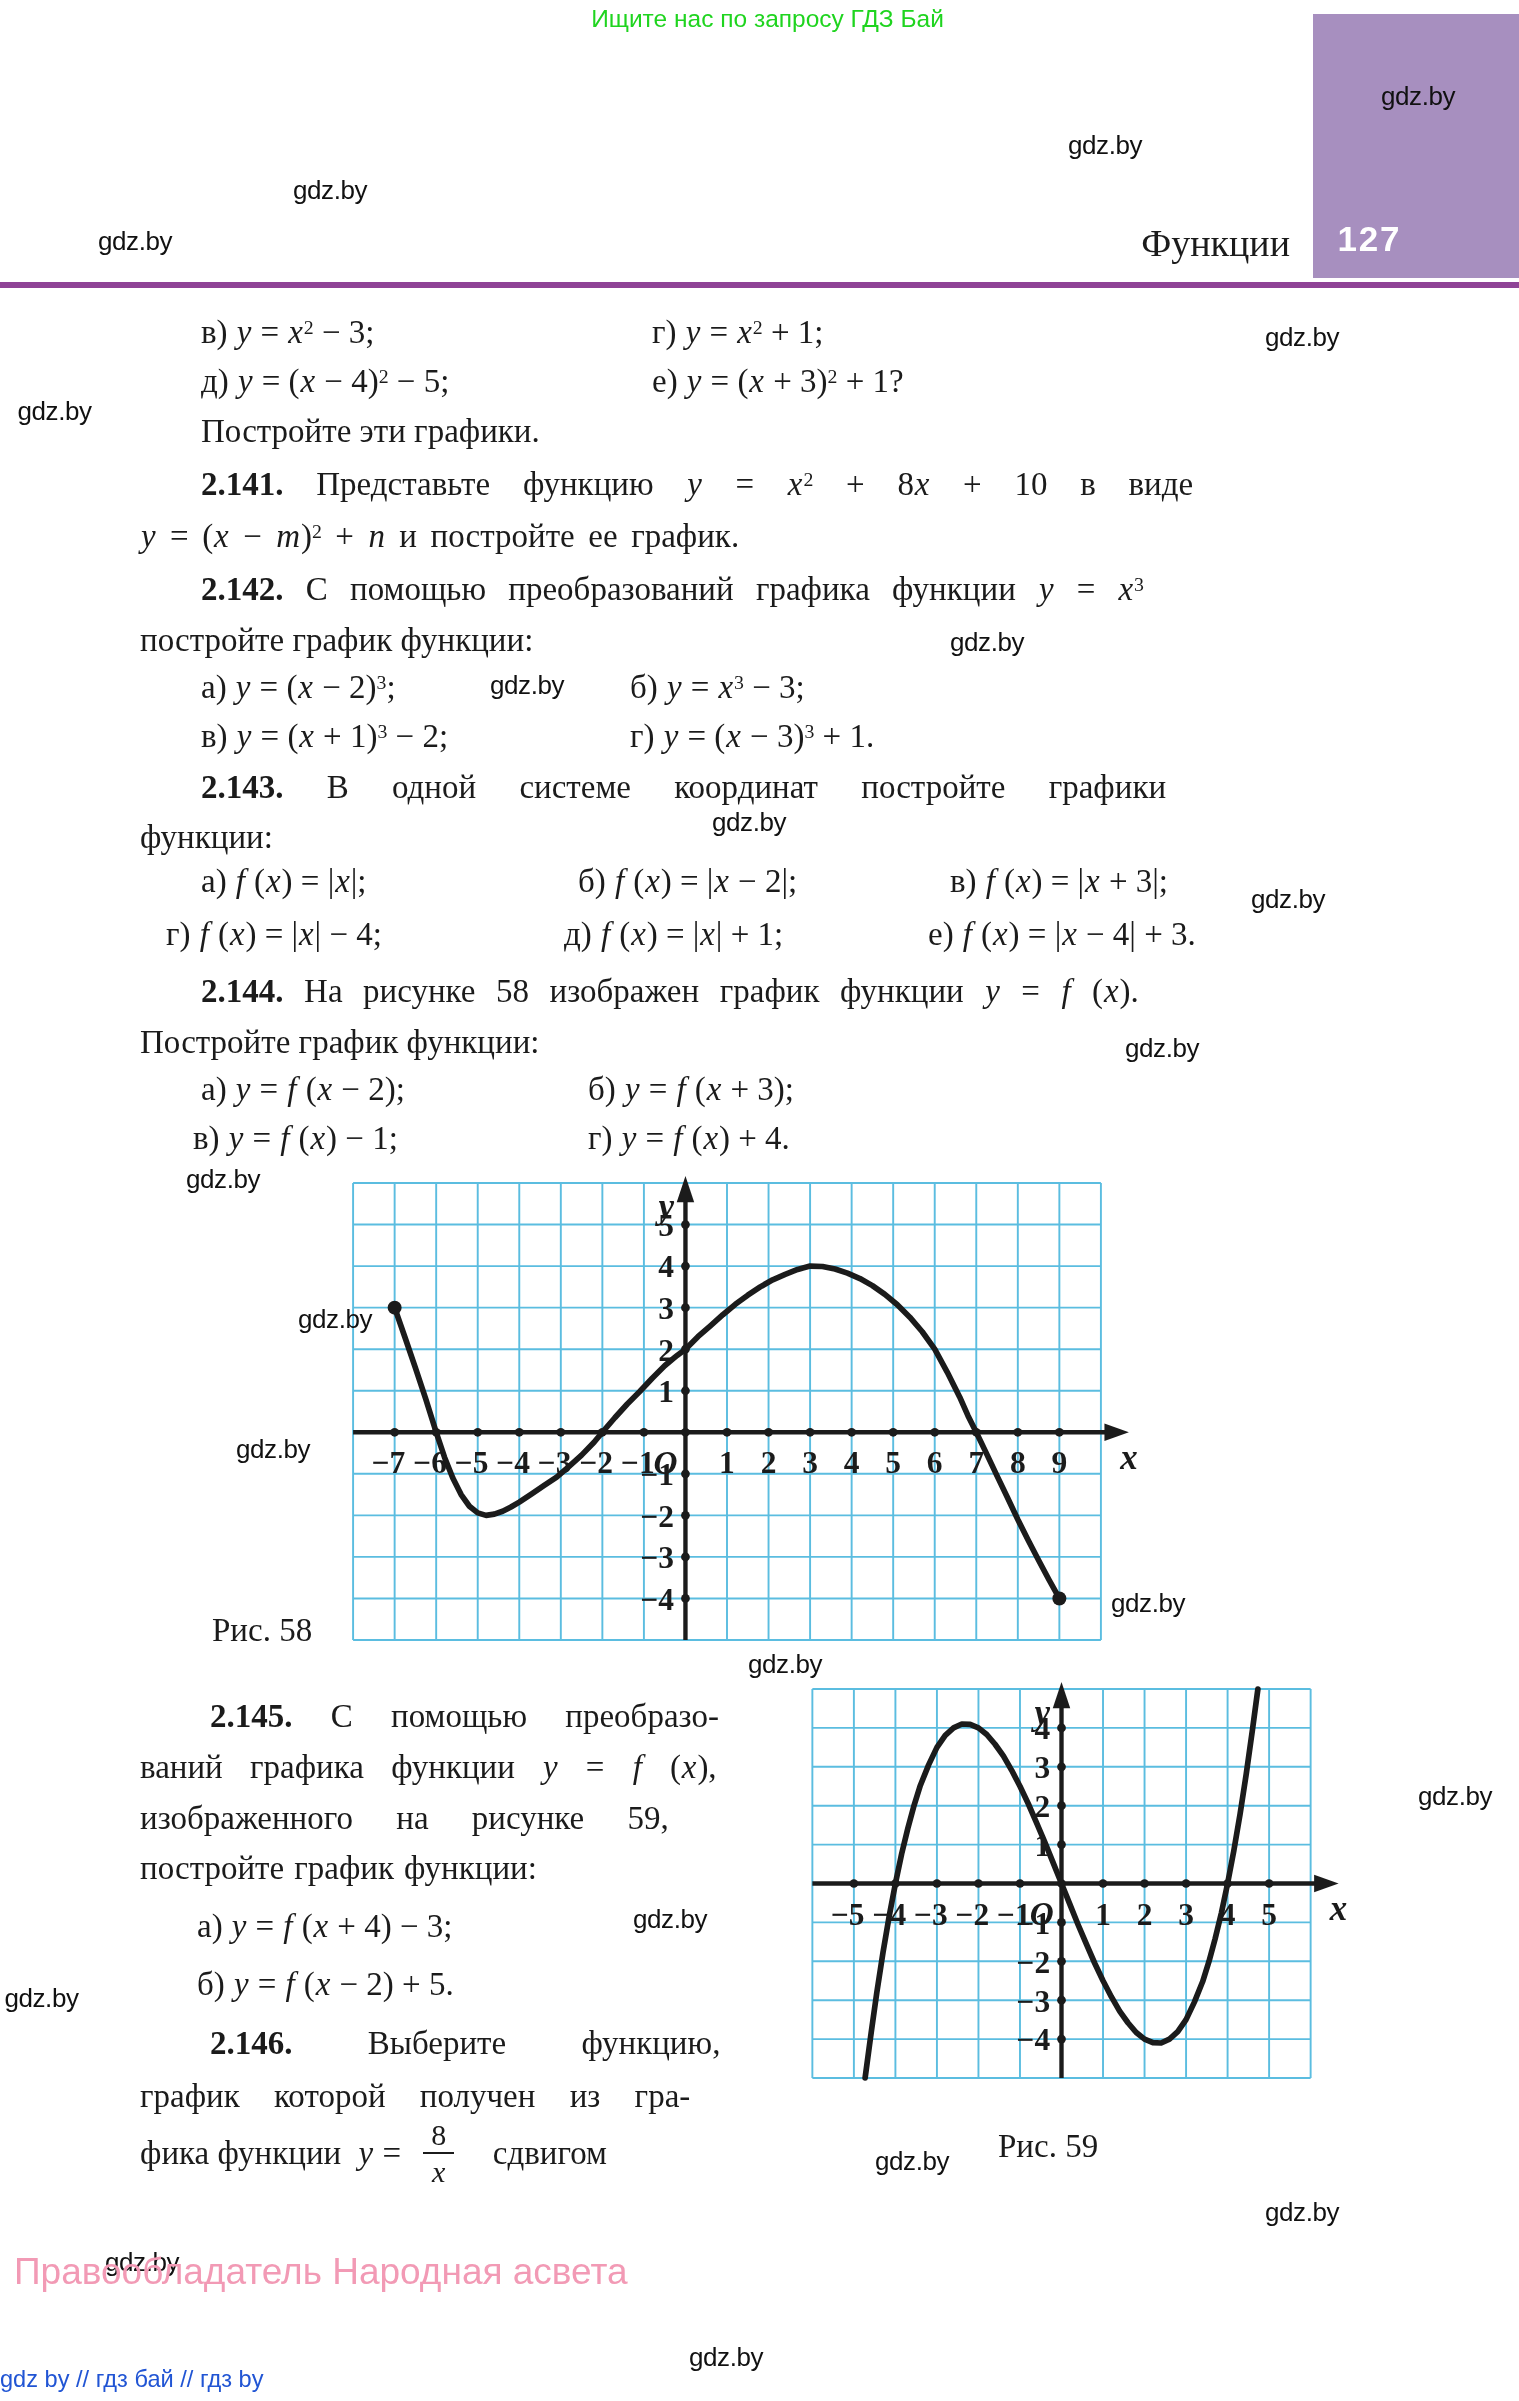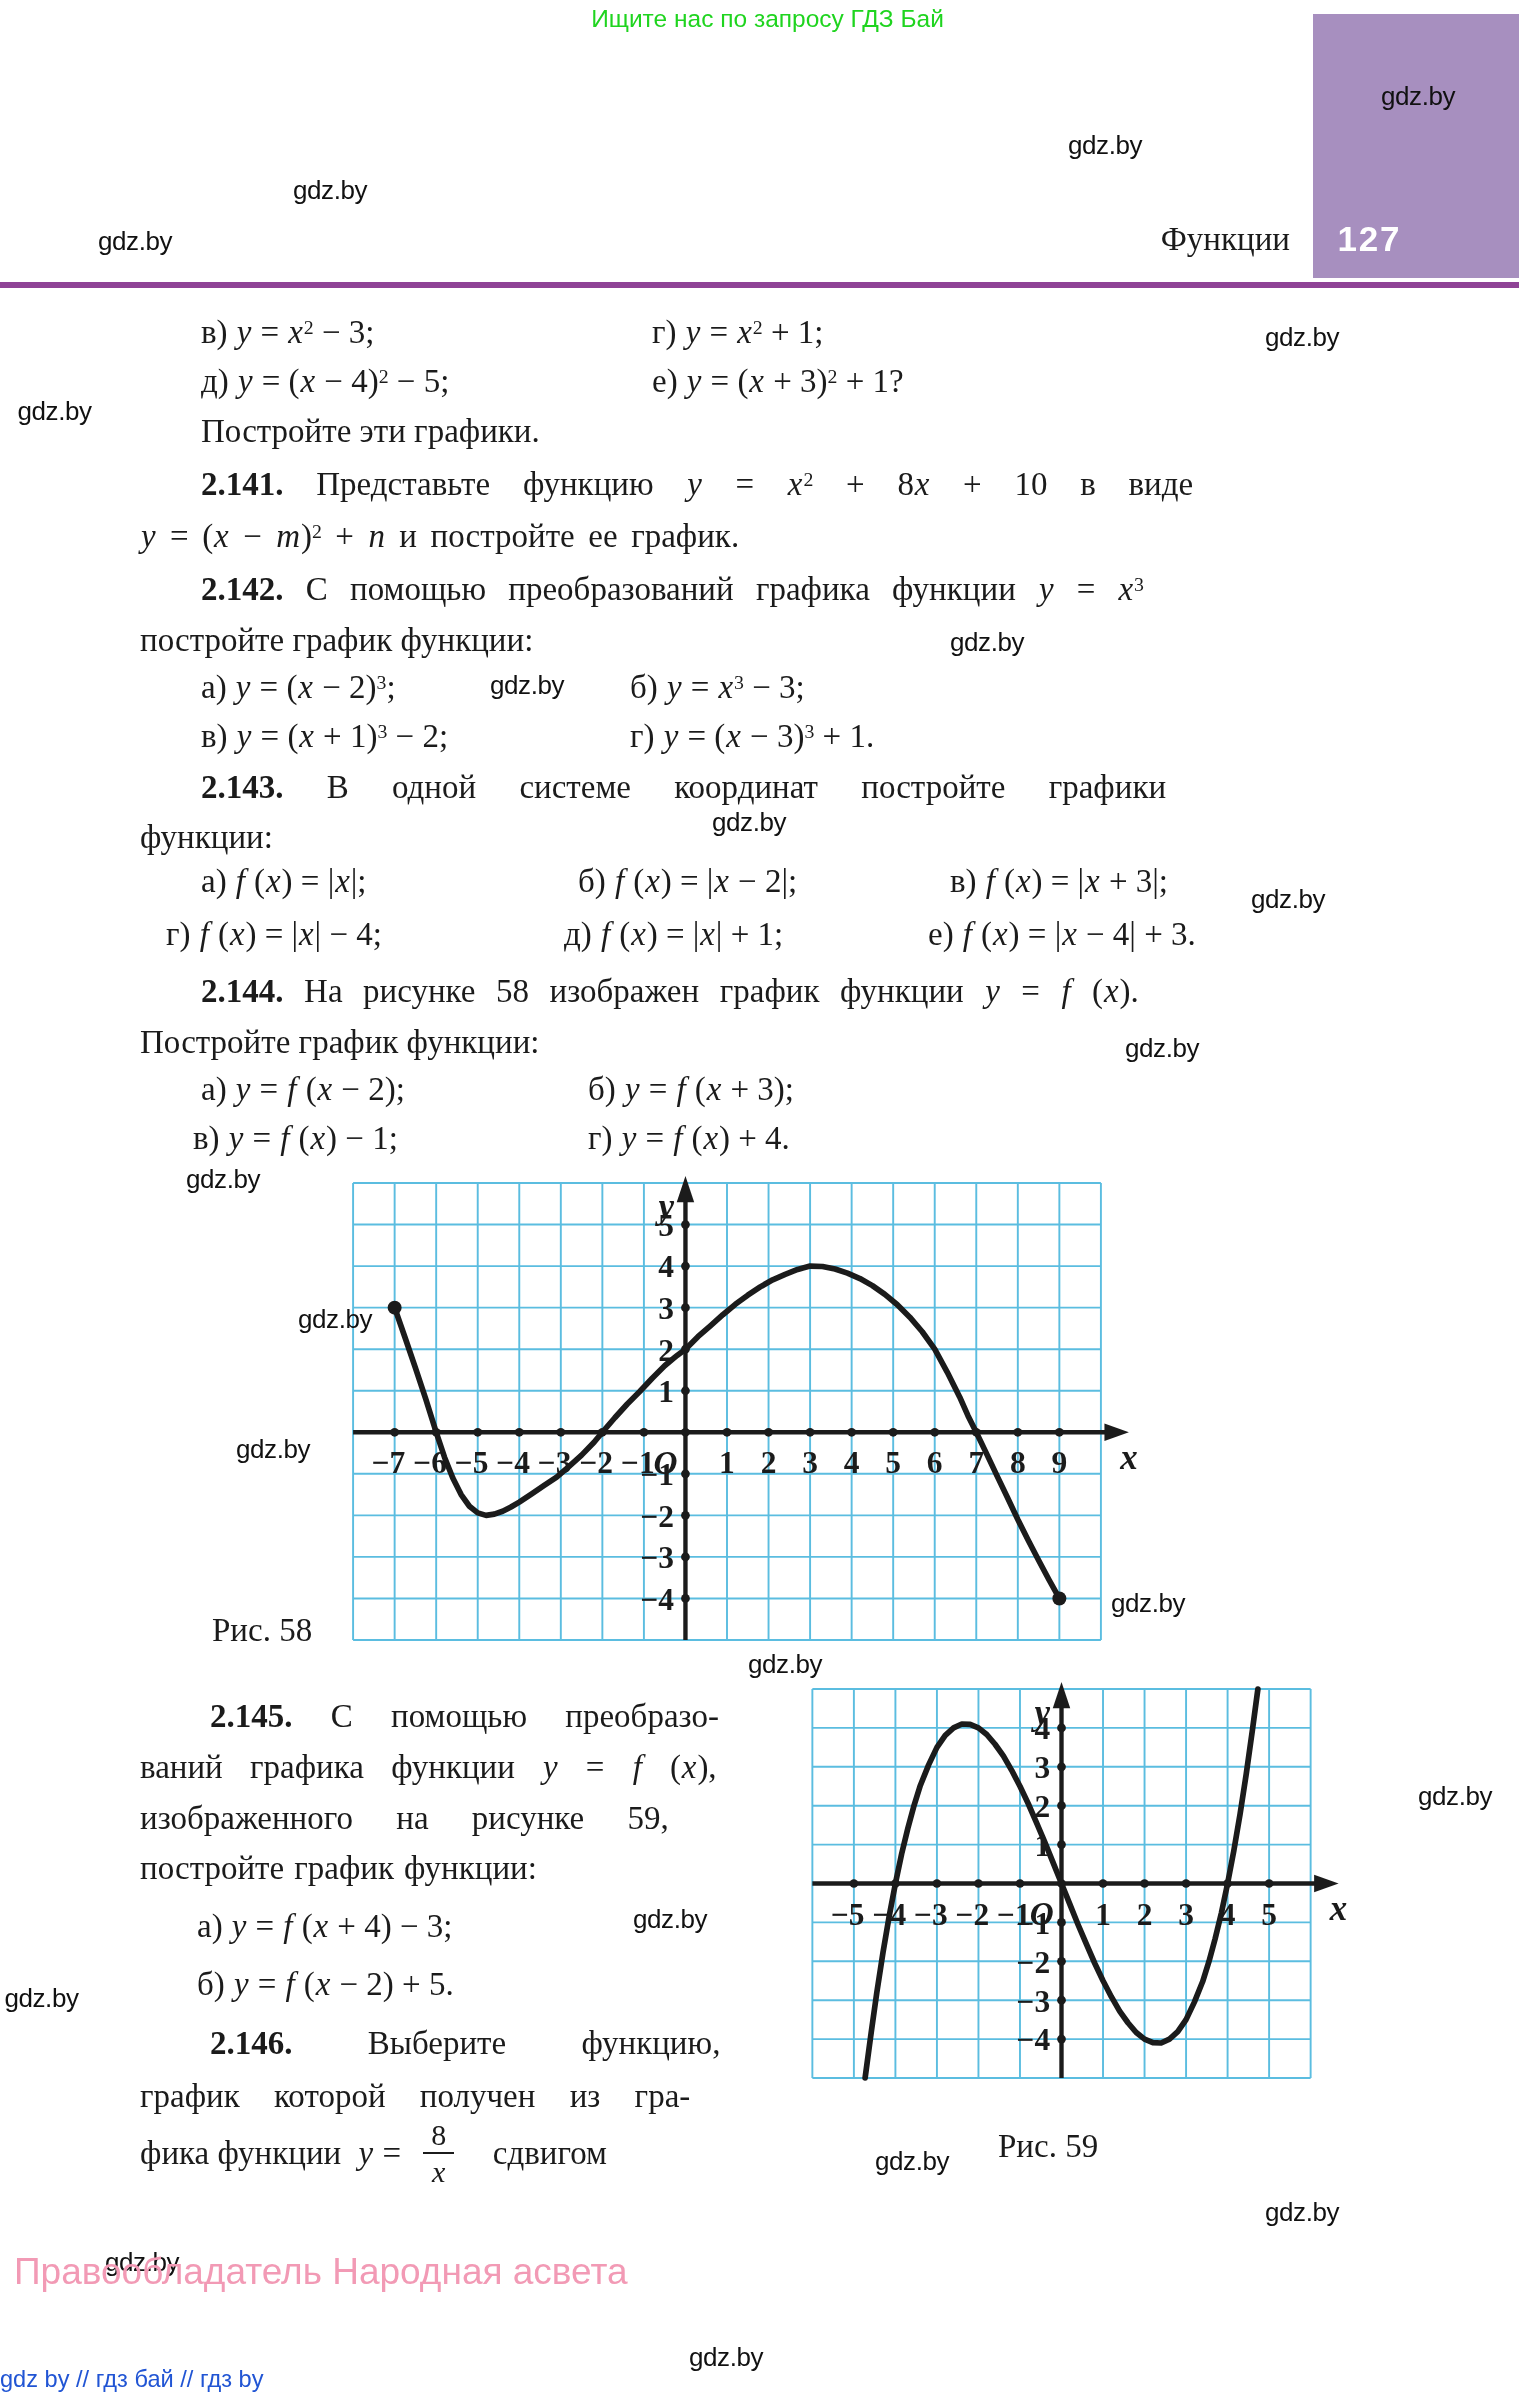--- a/index.html
+++ b/index.html
@@ -4,21 +4,21 @@
 <style>
   html,body{margin:0;padding:0;background:#e8e8e8;}
   #page{position:relative;width:1519px;height:2401px;background:#fff;overflow:hidden;
         font-family:"Liberation Serif",serif;color:var(--ink,#1b1b1b);padding-left:16px;}
   #promo{position:absolute;top:5.3px;left:0;width:100%;text-align:center;
          font-family:"Liberation Sans",sans-serif;font-size:24.5px;color:var(--promo_green,#1fd41f);}
   #pagenum-block{position:absolute;left:1313px;top:14px;width:207px;height:264px;
          background:var(--header_block,#a78fbf);}
   #pagenum{position:absolute;left:24.5px;bottom:19px;font-family:"Liberation Sans",sans-serif;
          font-weight:bold;font-size:35px;color:#fff;letter-spacing:1.8px;}
-  #chapter{position:absolute;top:221px;right:245px;font-size:33px;}
+  #chapter{position:absolute;top:221px;right:245px;font-size:38px;}
   #rule{position:absolute;left:0;top:282px;width:1519px;height:6.1px;background:var(--header_rule,#8f4396);}
   .tline{position:absolute;font-size:33px;line-height:1.22;white-space:nowrap;}
   .tline b{font-weight:bold;}
   .tline i{font-style:italic;padding:0 0.9px;}
   sup{font-size:0.60em;line-height:0;vertical-align:0.48em;}
   .frac{display:inline-flex;flex-direction:column;align-items:center;vertical-align:middle;
         font-size:30px;line-height:1.12;margin:0 14px;position:relative;top:-3.5px;}
   .fnum{border-bottom:2.6px solid var(--ink,#1b1b1b);padding:0 7.9px 0.9px;}
   .fden{font-style:italic;padding-top:0.9px;}
   .wm{position:absolute;font-family:"Liberation Sans",sans-serif;font-size:26px;

